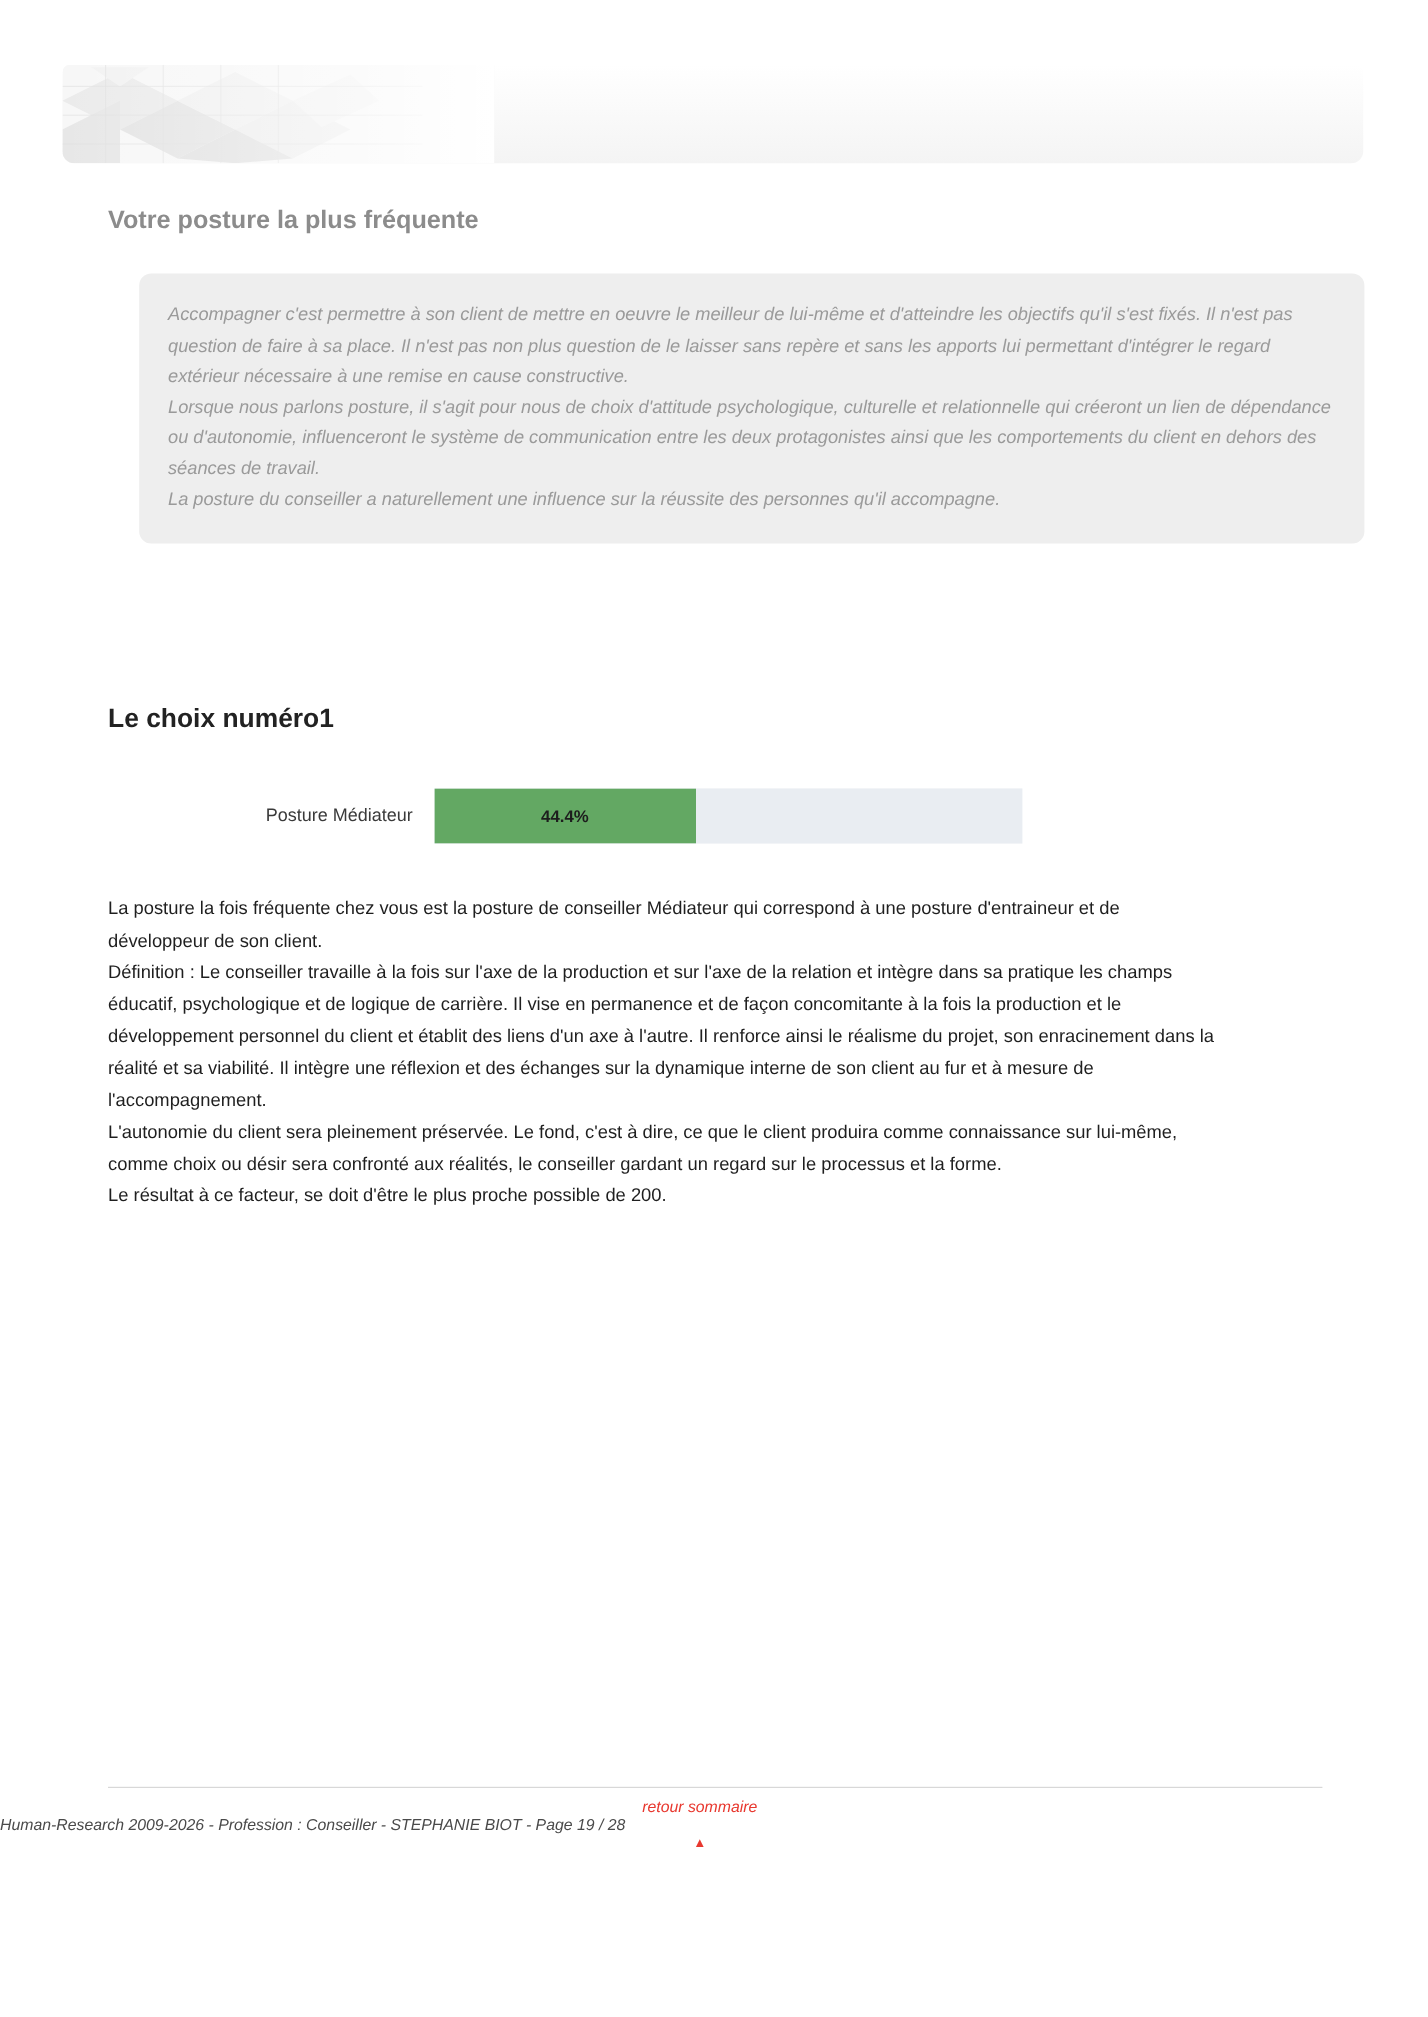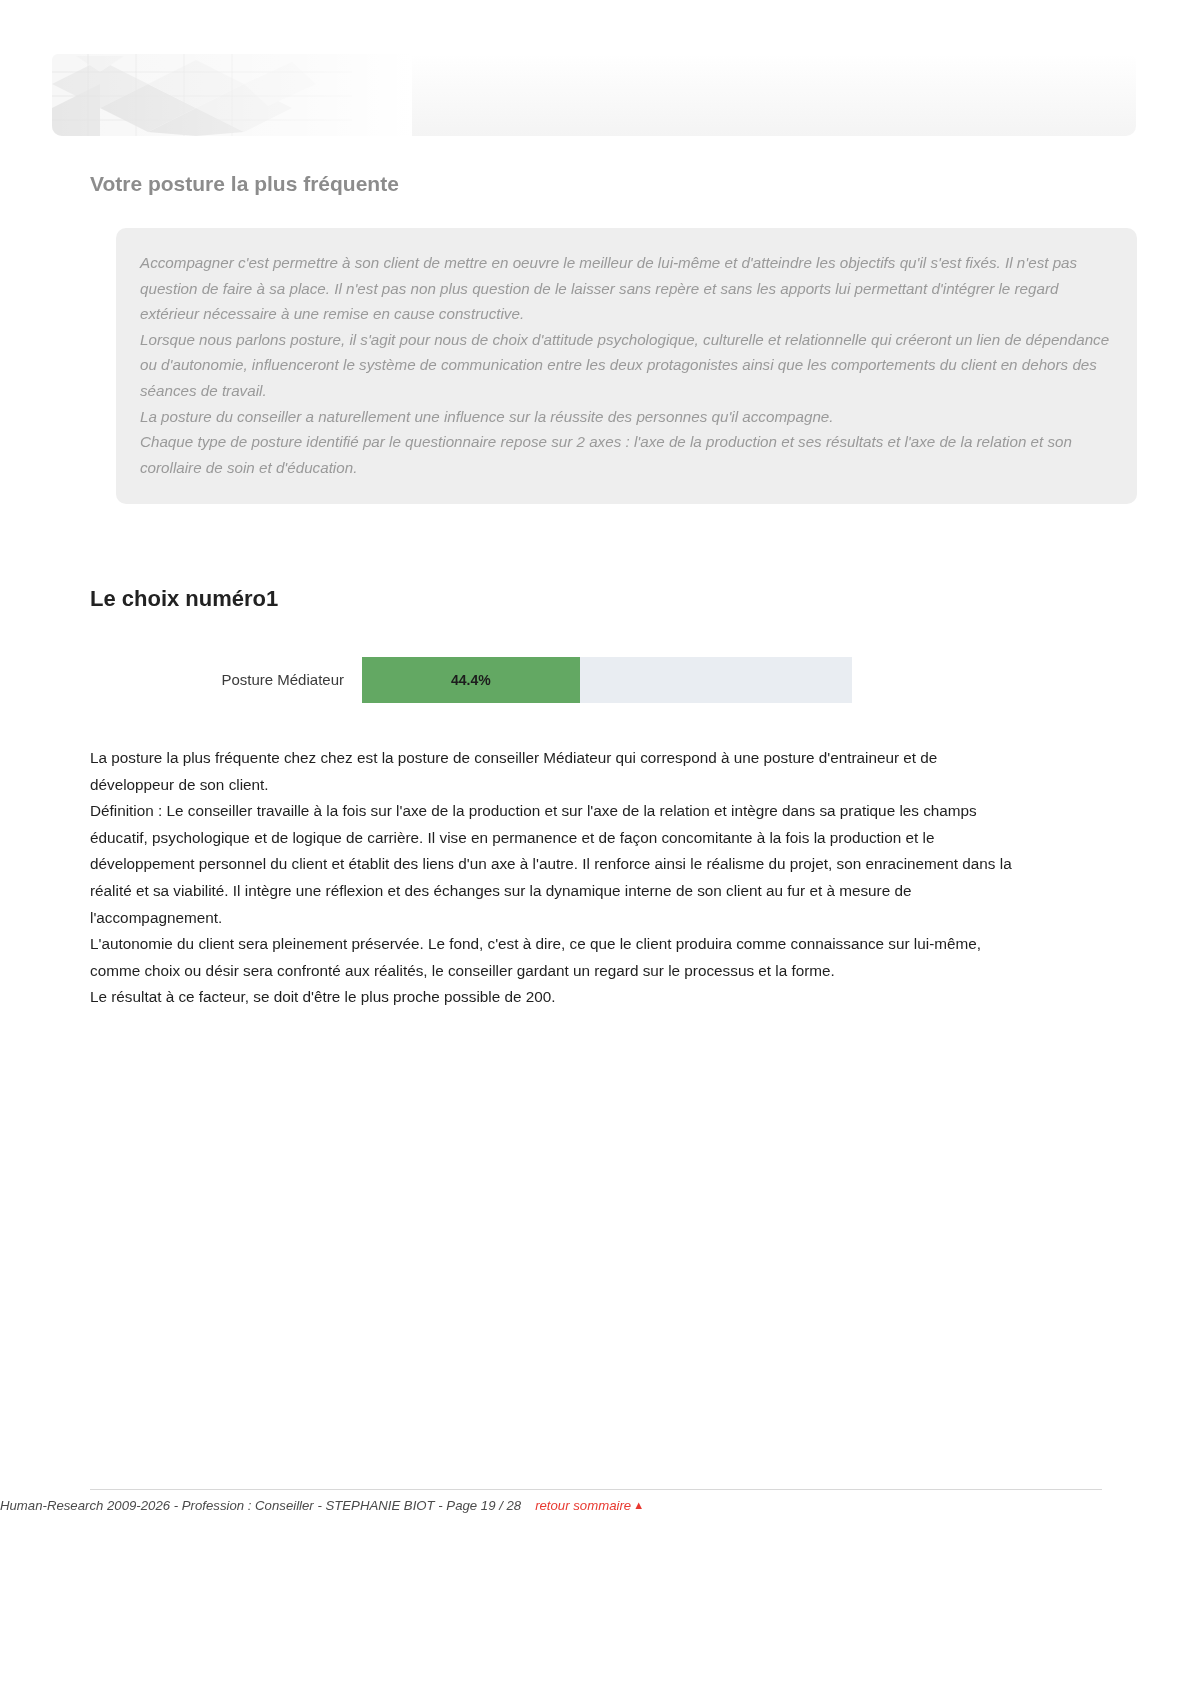--- a/index.html
+++ b/index.html
@@ -173,22 +173,23 @@
     font-style: italic;
     color: #4a4a4a;
   }
   .footer-link {
     font-size: 13.2px;
     font-style: italic;
     color: #e8382f;
     text-decoration: none;
     display: inline-flex;
     align-items: center;
-    gap: 2px;
+    gap: 18px;
     cursor: pointer;
+    flex-direction: column;
   }
   .footer-arrow {
     font-size: 11px;
     color: #e8382f;
     line-height: 1;
   }
 </style>
 </head>
 <body>
 
@@ -224,36 +225,35 @@
       <rect x="0" y="0" width="360" height="82" fill="url(#fade)"></rect>
     </svg>
   </div>
 
   <div class="section-heading">Votre posture la plus fréquente</div>
 
   <div class="quote-panel">
     <div class="quote-line">Accompagner c'est permettre à son client de mettre en oeuvre le meilleur de lui-même et d'atteindre les objectifs qu'il s'est fixés. Il n'est pas question de faire à sa place. Il n'est pas non plus question de le laisser sans repère et sans les apports lui permettant d'intégrer le regard extérieur nécessaire à une remise en cause constructive.</div>
     <div class="quote-line">Lorsque nous parlons posture, il s'agit pour nous de choix d'attitude psychologique, culturelle et relationnelle qui créeront un lien de dépendance ou d'autonomie, influenceront le système de communication entre les deux protagonistes ainsi que les comportements du client en dehors des séances de travail.</div>
     <div class="quote-line">La posture du conseiller a naturellement une influence sur la réussite des personnes qu'il accompagne.</div>
-    <div class="quote-line">Chaque type de posture identifié par le questionnaire repose sur 2 axes : l'axe de la production et ses résultats et l'axe de la relation et son corollaire de soin et d'éducation.</div>
   </div>
 
   <div class="choice-heading">Le choix numéro1</div>
 
   <div class="bar-row">
     <div class="bar-label">Posture Médiateur</div>
     <div class="bar-track" style="background: rgb(233, 237, 242);">
       <div class="bar-fill" style="width: 44.4%; background: rgb(99, 168, 99);">
         <span class="bar-value">44.4%</span>
       </div>
     </div>
   </div>
 
   <div class="body-copy">
-    <div class="body-line">La posture la plus fréquente chez chez est la posture de conseiller Médiateur qui correspond à une posture d'entraineur et de développeur de son client.</div>
+    <div class="body-line">La posture la fois fréquente chez vous est la posture de conseiller Médiateur qui correspond à une posture d'entraineur et de développeur de son client.</div>
     <div class="body-line">Définition : Le conseiller travaille à la fois sur l'axe de la production et sur l'axe de la relation et intègre dans sa pratique les champs éducatif, psychologique et de logique de carrière. Il vise en permanence et de façon concomitante à la fois la production et le développement personnel du client et établit des liens d'un axe à l'autre. Il renforce ainsi le réalisme du projet, son enracinement dans la réalité et sa viabilité. Il intègre une réflexion et des échanges sur la dynamique interne de son client au fur et à mesure de l'accompagnement.</div>
     <div class="body-line">L'autonomie du client sera pleinement préservée. Le fond, c'est à dire, ce que le client produira comme connaissance sur lui-même, comme choix ou désir sera confronté aux réalités, le conseiller gardant un regard sur le processus et la forme.</div>
     <div class="body-line">Le résultat à ce facteur, se doit d'être le plus proche possible de 200.</div>
   </div>
 
   <div class="footer-rule"></div>
   <div class="footer">
     <span class="footer-text">Human-Research 2009-2026 - Profession : Conseiller - STEPHANIE BIOT - Page 19 / 28</span>
     <a class="footer-link">
       <span>retour sommaire</span>

